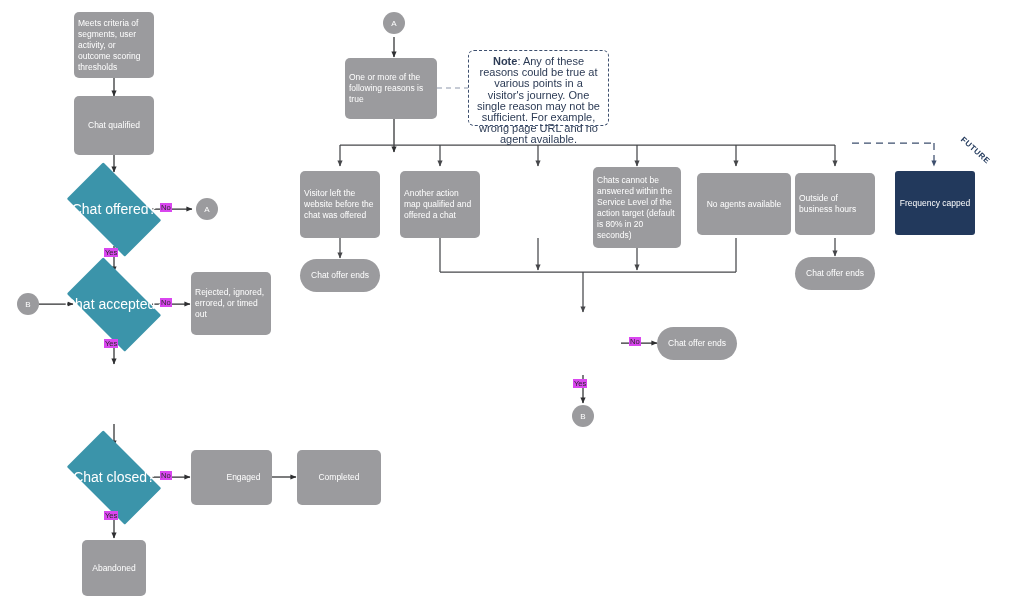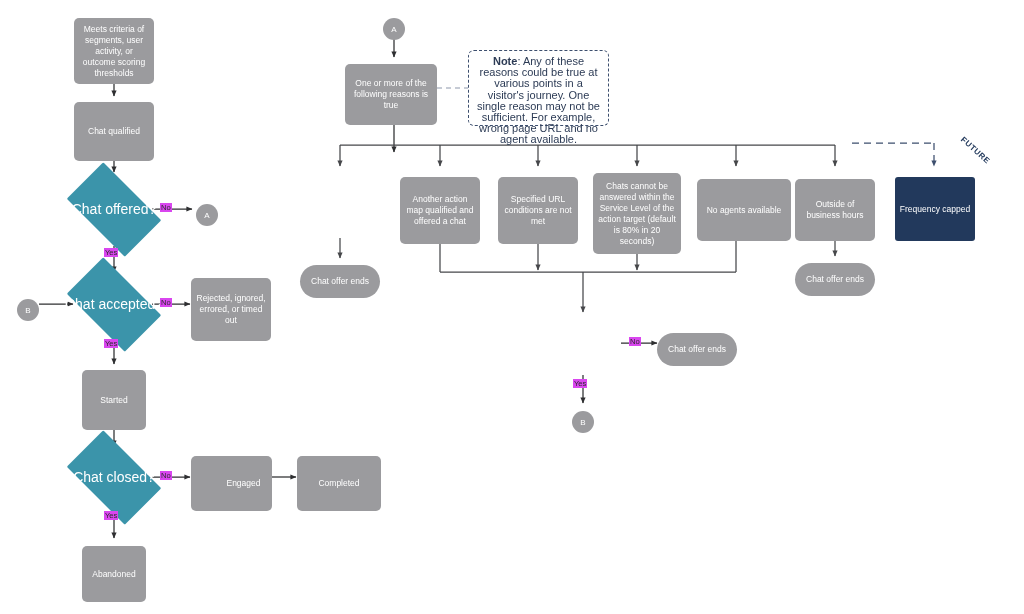--- a/index.html
+++ b/index.html
@@ -25,26 +25,24 @@
     width: 1024px;
     height: 614px;
     pointer-events: none;
   }
   .node {
     position: absolute;
     box-sizing: border-box;
     display: flex;
     align-items: center;
     justify-content: center;
-    text-align: center;
     color: #ffffff;
     font-size: 8.5px;
     line-height: 11px;
     padding: 2px 4px;
-    margin-top: 6px;
   }
   .proc {
     background: #9b9b9e;
     border-radius: 5px;
   }
   .term {
     background: #9b9b9e;
     border-radius: 18px;
   }
   .future {
@@ -230,23 +228,20 @@
     <span>B</span>
   </div>
 
   <div class="node proc" style="left:191px; top:272px; width:80px; height:63px;">
     <span>Rejected, ignored, errored, or timed out</span>
   </div>
 
   <div class="edge-label" style="left:160px; top:298px;"><span>No</span></div>
   <div class="edge-label" style="left:104px; top:339px;"><span>Yes</span></div>
 
-  <div class="node proc" style="left:82px; top:364px; width:64px; height:60px;">
-    <span>Started</span>
-  </div>
 
   <div class="diamond-wrap" style="left:56px; top:441px; width:116px; height:73px;">
     <div class="diamond-shape"></div>
     <div class="diamond-label">Chat closed?</div>
   </div>
 
   <div class="node proc" style="left:191px; top:450px; width:81px; height:55px;padding-left:28px;">
     <span>Engaged</span>
   </div>
 
@@ -268,28 +263,28 @@
   <div class="node proc" style="left:345px; top:58px; width:92px; height:61px;">
     <span>One or more of the following reasons is true</span>
   </div>
 
   <div class="note" style="left:468px; top:50px; width:141px; height:76px;">
     <b>Note</b><span>: </span><span>Any of these reasons could be true at various points in a visitor's journey. One single reason may not be sufficient. For example, wrong page URL and no agent available.</span>
   </div>
 
   <div class="future-tag" style="left:965px; top:135px;"><span>FUTURE</span></div>
 
+  <div class="node proc" style="left:300px; top:171px; width:80px; height:67px;">
+    <span>Visitor left the website before the chat was offered</span>
+  </div>
 
   <div class="node proc" style="left:400px; top:171px; width:80px; height:67px;">
     <span>Another action map qualified and offered a chat</span>
   </div>
 
-  <div class="node proc" style="left:498px; top:171px; width:80px; height:67px;">
-    <span>Specified URL conditions are not met</span>
-  </div>
 
   <div class="node proc" style="left:593px; top:167px; width:88px; height:81px;">
     <span>Chats cannot be answered within the Service Level of the action target (default is 80% in 20 seconds)</span>
   </div>
 
   <div class="node proc" style="left:697px; top:173px; width:94px; height:62px;">
     <span>No agents available</span>
   </div>
 
   <div class="node proc" style="left:795px; top:173px; width:80px; height:62px;">

